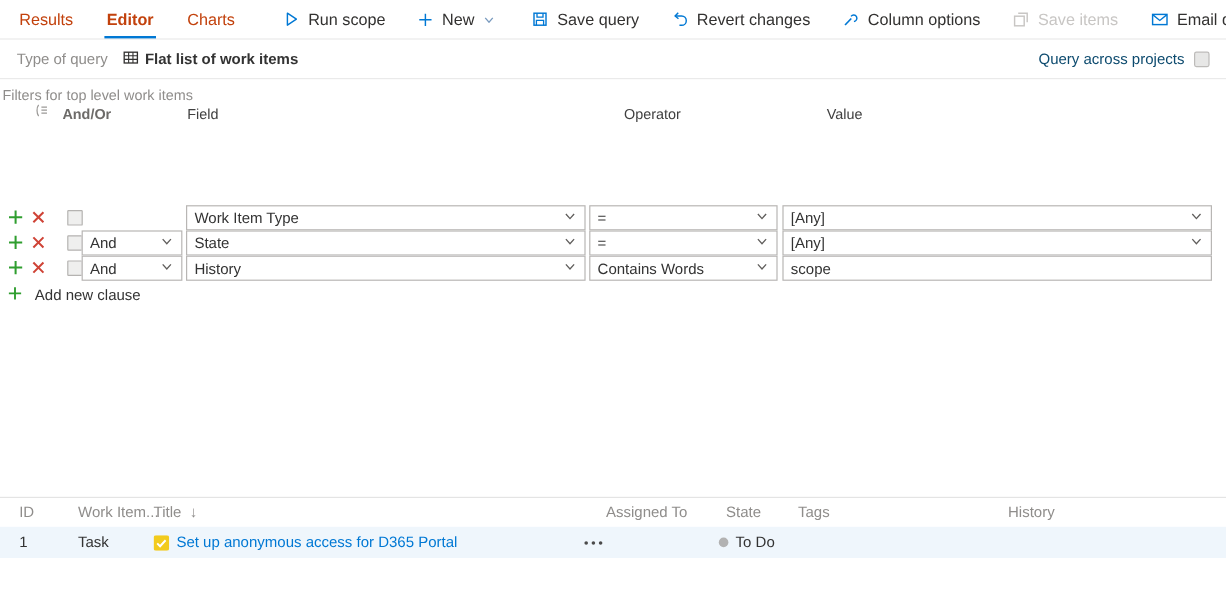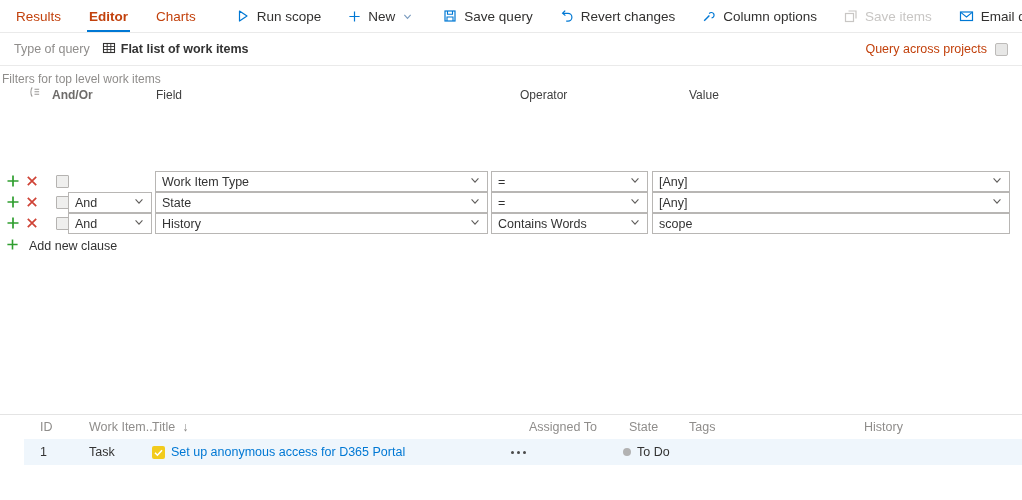--- a/index.html
+++ b/index.html
@@ -15,40 +15,40 @@
   .cmd { display:flex; align-items:center; gap:7px; margin-right:27px; font-size:13.5px; cursor:pointer; white-space:nowrap; }
   .cmd svg { display:block; }
   .cmd.disabled { color:#c8c6c4; cursor:default; }
   .dots { display:inline-flex; gap:3px; align-items:center; }
   .dots i { width:3px; height:3px; border-radius:50%; background:#323130; display:block; }
 
   
   .querybar { height:33px; border-bottom:1px solid #eaeaea; display:flex; align-items:center; padding:0 14px; font-size:12.5px; }
   .muted { color:#8f8d8b; }
   .qtype { display:flex; align-items:center; gap:5px; margin-left:12px; color:#333; }
-  .across { margin-left:auto; display:flex; align-items:center; gap:8px; color:#c2410c; }
+  .across { margin-left:auto; display:flex; align-items:center; gap:8px; color:#0c4a6e; }
   .gcheck { width:13px; height:13px; background:#e7e7e6; border:1px solid #bdbbb9; border-radius:2px; }
 
   
   .filters { position:relative; }
   .filters-label { position:absolute; left:2px; top:6px; font-size:12px; color:#8f8d8b; }
   .fh { position:absolute; top:22px; font-size:12px; color:#404040; }
   .clause-row { position:absolute; height:21px; width:1022px; }
   .icon-btn { position:absolute; top:3px; width:14px; height:14px; cursor:pointer; }
   .cb { position:absolute; top:4px; width:13px; height:13px; background:#efefee; border:1px solid #b5b3b1; border-radius:1px; cursor:pointer; }
   .dd { position:absolute; top:0; height:21px; border:1px solid #b8b6b4; background:#fff; display:flex;
         align-items:center; justify-content:space-between; padding:0 6px; font-size:12.5px; color:#333; cursor:pointer; }
   .dd span { overflow:hidden; white-space:nowrap; }
   .txt { position:absolute; top:0; height:21px; border:1px solid #b8b6b4; background:#fff; font-size:12.5px;
          color:#333; padding:0 6px; font-family:"Liberation Sans", sans-serif; }
   .addclause { position:absolute; top:172px; left:6px; display:flex; align-items:center; gap:10px;
                font-size:12.5px; color:#333; cursor:pointer; }
 
   
-  .results { position:absolute; left:0; top:414px; width:1022px; border-top:1px solid #e4e4e4;padding-left:24px; }
+  .results { position:absolute; left:0; top:414px; width:1022px; border-top:1px solid #e4e4e4; }
   .rhead { position:relative; height:24px; font-size:12.5px; color:#8f8d8b; }
   .rrow  { position:relative; height:26px; background:#eff6fc; font-size:12.5px; color:#333; }
   .col { position:absolute; top:0; display:flex; align-items:center; height:100%; white-space:nowrap; }
   .link { color:#0078d4; cursor:pointer; }
   .statedot { width:8px; height:8px; border-radius:50%; background:#b2b2b2; margin-right:6px; }
   .row-dots i { background:#4a4a4a; }
 </style>
 </head>
 <body>
 

